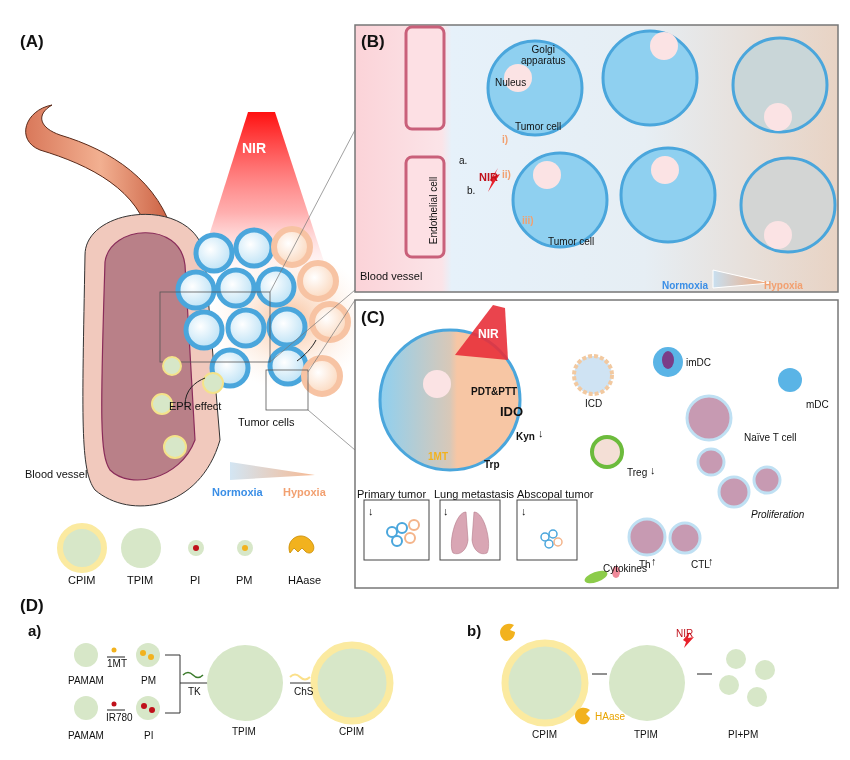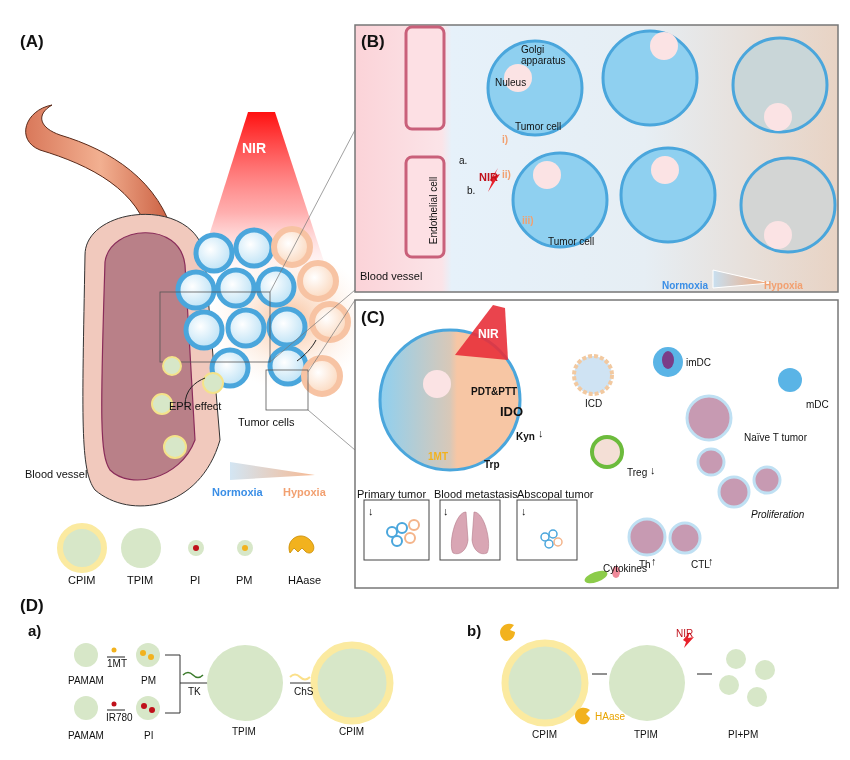--- a/index.html
+++ b/index.html
@@ -220,21 +220,21 @@
 <div class="abs lbl blue" style="left:212px;top:486px;">Normoxia</div>
 <div class="abs lbl orange" style="left:283px;top:486px;">Hypoxia</div>
 
 <div class="abs lbl" style="left:68px;top:574px;">CPIM</div>
 <div class="abs lbl" style="left:127px;top:574px;">TPIM</div>
 <div class="abs lbl" style="left:190px;top:574px;">PI</div>
 <div class="abs lbl" style="left:236px;top:574px;">PM</div>
 <div class="abs lbl" style="left:288px;top:574px;">HAase</div>
 
 <div class="abs plabel" style="left:361px;top:32px;">(B)</div>
-<div class="abs lbl-s" style="left:521px;top:44px;line-height:11px;">
+<div class="abs lbl-s" style="left:521px;top:44px;text-align:center;line-height:11px;">
   <span>Golgi</span><br>
   <span>apparatus</span>
 </div>
 <div class="abs lbl-s" style="left:495px;top:77px;">Nuleus</div>
 <div class="abs lbl-s" style="left:515px;top:121px;">Tumor cell</div>
 <div class="abs lbl-s" style="left:548px;top:236px;">Tumor cell</div>
 <div class="abs lbl-s" style="left:400px;top:205px;transform:rotate(-90deg);transform-origin:center;">Endothelial cell</div>
 <div class="abs lbl" style="left:360px;top:270px;">Blood vessel</div>
 <div class="abs lbl red" style="left:479px;top:171px;">NIR</div>
 <div class="abs lbl-s" style="left:459px;top:155px;">a.</div>
@@ -249,33 +249,33 @@
 <div class="abs bold" style="left:478px;top:327px;color:#fff;font-size:12px;">NIR</div>
 <div class="abs lbl-s bold" style="left:471px;top:386px;">PDT&amp;PTT</div>
 <div class="abs lbl-s bold" style="left:484px;top:431px;margin-top:28px;">Trp</div>
 <div class="abs lbl-s bold" style="left:500px;top:404px;font-size:13px;">IDO</div>
 <div class="abs lbl-s bold" style="left:516px;top:431px;">Kyn</div>
 <div class="abs lbl bold" style="left:538px;top:427px;">↓</div>
 <div class="abs lbl-s" style="left:428px;top:451px;color:#f2b21e;font-weight:bold;">1MT</div>
 <div class="abs lbl-s" style="left:585px;top:398px;text-align:center;">ICD</div>
 <div class="abs lbl-s" style="left:686px;top:357px;">imDC</div>
 <div class="abs lbl-s" style="left:806px;top:399px;">mDC</div>
-<div class="abs lbl-s" style="left:744px;top:432px;">Naïve T tumor</div>
+<div class="abs lbl-s" style="left:744px;top:432px;">Naïve T cell</div>
 <div class="abs lbl-s" style="left:751px;top:509px;font-style:italic;">Proliferation</div>
 <div class="abs lbl-s" style="left:627px;top:467px;">Treg</div>
 <div class="abs lbl bold" style="left:650px;top:464px;">↓</div>
 <div class="abs lbl-s" style="left:639px;top:559px;">Th</div>
 <div class="abs lbl bold" style="left:651px;top:555px;">↑</div>
 <div class="abs lbl-s" style="left:691px;top:559px;">CTL</div>
 <div class="abs lbl bold" style="left:708px;top:555px;">↑</div>
 <div class="abs lbl-s" style="left:603px;top:563px;">Cytokines</div>
 
 <div class="abs lbl" style="left:357px;top:488px;">Primary tumor</div>
 <div class="abs lbl bold" style="left:368px;top:505px;">↓</div>
-<div class="abs lbl" style="left:434px;top:488px;">Blood metastasis</div>
+<div class="abs lbl" style="left:434px;top:488px;">Lung metastasis</div>
 <div class="abs lbl bold" style="left:443px;top:505px;">↓</div>
 <div class="abs lbl" style="left:517px;top:488px;">Abscopal tumor</div>
 <div class="abs lbl bold" style="left:521px;top:505px;">↓</div>
 
 <div class="abs plabel" style="left:20px;top:596px;">(D)</div>
 <div class="abs plabel" style="left:28px;top:622px;font-size:15px;">a)</div>
 <div class="abs lbl-s" style="left:68px;top:675px;">PAMAM</div>
 <div class="abs lbl-s" style="left:68px;top:730px;">PAMAM</div>
 <div class="abs lbl-s" style="left:107px;top:658px;">1MT</div>
 <div class="abs lbl-s" style="left:106px;top:712px;">IR780</div>

